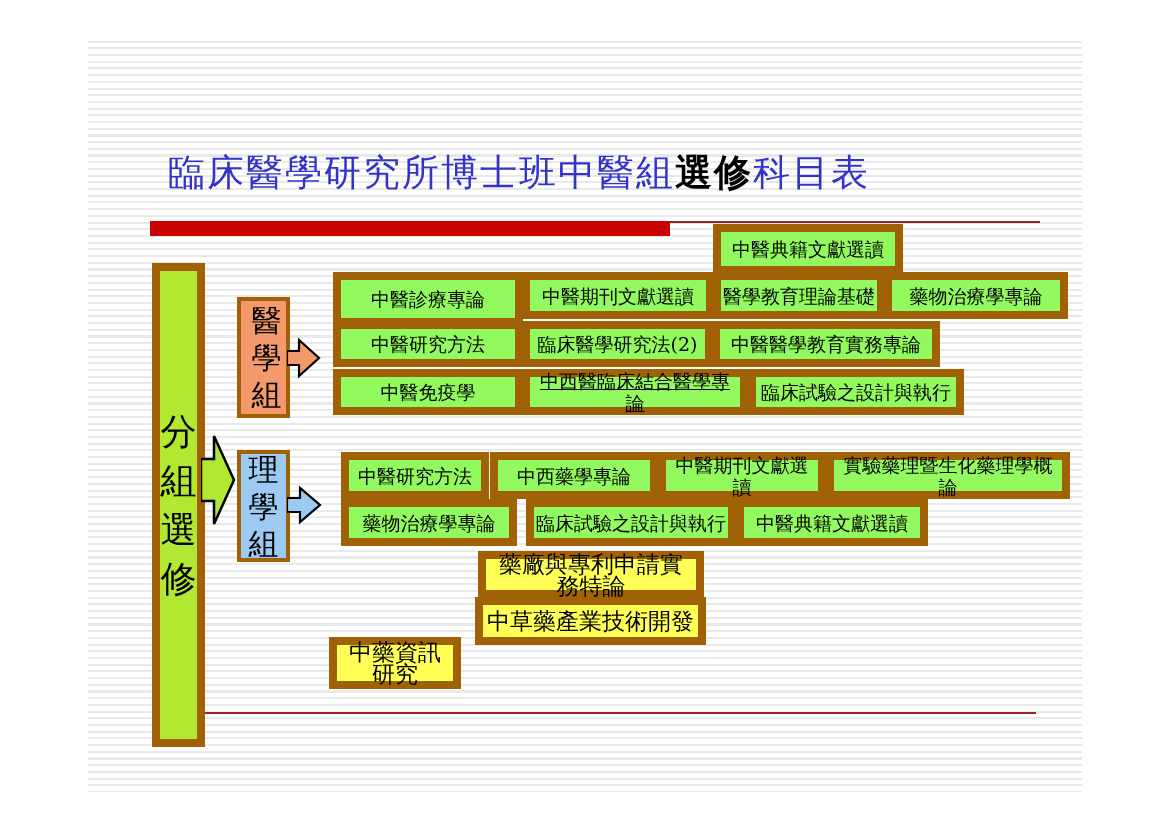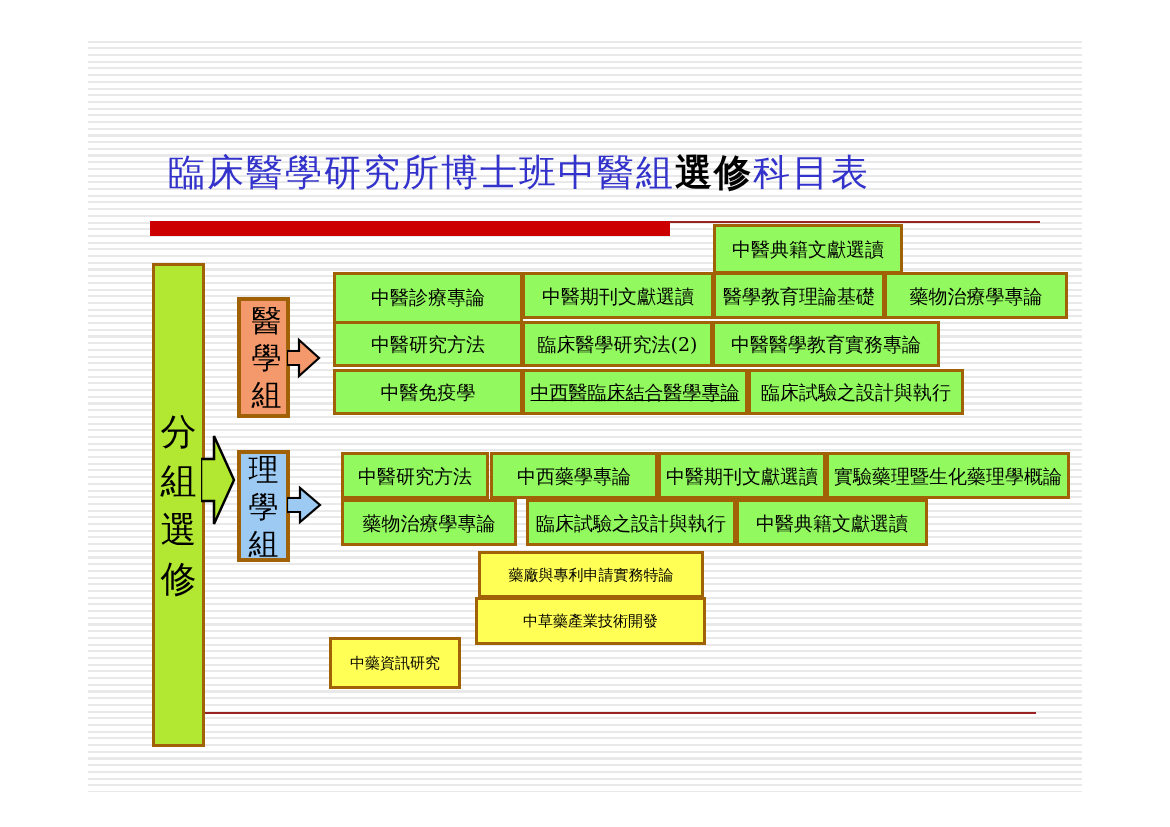--- a/index.html
+++ b/index.html
@@ -18,33 +18,33 @@
   .title .emph{
     color:#000;font-weight:700;font-family:Liberation Sans, sans-serif;
   }
   .rule-thin{
     position:absolute;left:150px;top:221px;width:890px;height:2px;background:#992222;
   }
   .rule-thick{
     position:absolute;left:150px;top:221px;width:520px;height:15px;background:#CC0000;
   }
   .node{
-    position:absolute;box-sizing:border-box;border:3px solid #a16207;
+    position:absolute;box-sizing:border-box;border:8px solid #a16207;
     display:flex;align-items:center;justify-content:center;
     text-align:center;color:#000;
   }
   .root{
     background:#B2E831;font-size:36px;line-height:49px;margin-top:26px;
   }
   .root .vtext,.group .vtext{width:1.2em;word-break:break-all;}
   .group{border-width:4px;font-size:30px;line-height:37px;}
   .medical{background:#F4996B;text-align:right;}
   .science{background:#9CCAF2;}
   .course{background:#92F95F;font-size:19px;line-height:22px;padding:0 2px;}
-  .pharma{background:#FFFF55;font-size:15px;line-height:22px;padding:0 2px;}
+  .pharma{background:#FFFF55;font-size:23px;line-height:22px;padding:0 2px;}
   .arrow{position:absolute;}
   .bottom-line{
     position:absolute;left:205px;top:712px;width:831px;height:2px;background:#992222;
   }
 </style>
 </head>
 <body>
 
 <div class="slide">
   <div class="stripes"></div>
@@ -71,21 +71,21 @@
 
   <div class="node group science" style="left:237px;top:450px;width:53px;height:112px;">
     <div class="vtext">理學組</div>
   </div>
   <svg class="arrow" style="left:287px;top:485px;" width="35" height="40" viewBox="0 0 35 40">
     <polygon points="0,13 13,13 13,3 33,20 13,37 13,27 0,27" stroke="#000" stroke-width="2.2" fill="#9CCAF2"></polygon>
   </svg>
 
   <div class="node course" style="left:713px;top:224px;width:190px;height:50px;">中醫典籍文獻選讀</div>
 
-  <div class="node course" style="left:333px;top:272px;width:190px;height:54px;font-family:Liberation Mono, monospace;">中醫診療專論</div>
+  <div class="node course" style="left:333px;top:272px;width:190px;height:54px;">中醫診療專論</div>
   <div class="node course" style="left:522px;top:272px;width:192px;height:47px;">中醫期刊文獻選讀</div>
   <div class="node course" style="left:713px;top:272px;width:172px;height:47px;">醫學教育理論基礎</div>
   <div class="node course" style="left:884px;top:272px;width:184px;height:47px;">藥物治療學專論</div>
 
   <div class="node course" style="left:333px;top:321px;width:190px;height:46px;">中醫研究方法</div>
   <div class="node course" style="left:522px;top:321px;width:191px;height:46px;">臨床醫學研究法(2)</div>
   <div class="node course" style="left:712px;top:321px;width:228px;height:46px;">中醫醫學教育實務專論</div>
 
   <div class="node course" style="left:333px;top:369px;width:190px;height:46px;">中醫免疫學</div>
   <div class="node course" style="left:522px;top:369px;width:226px;height:46px;text-decoration:underline;">中西醫臨床結合醫學專論</div>

